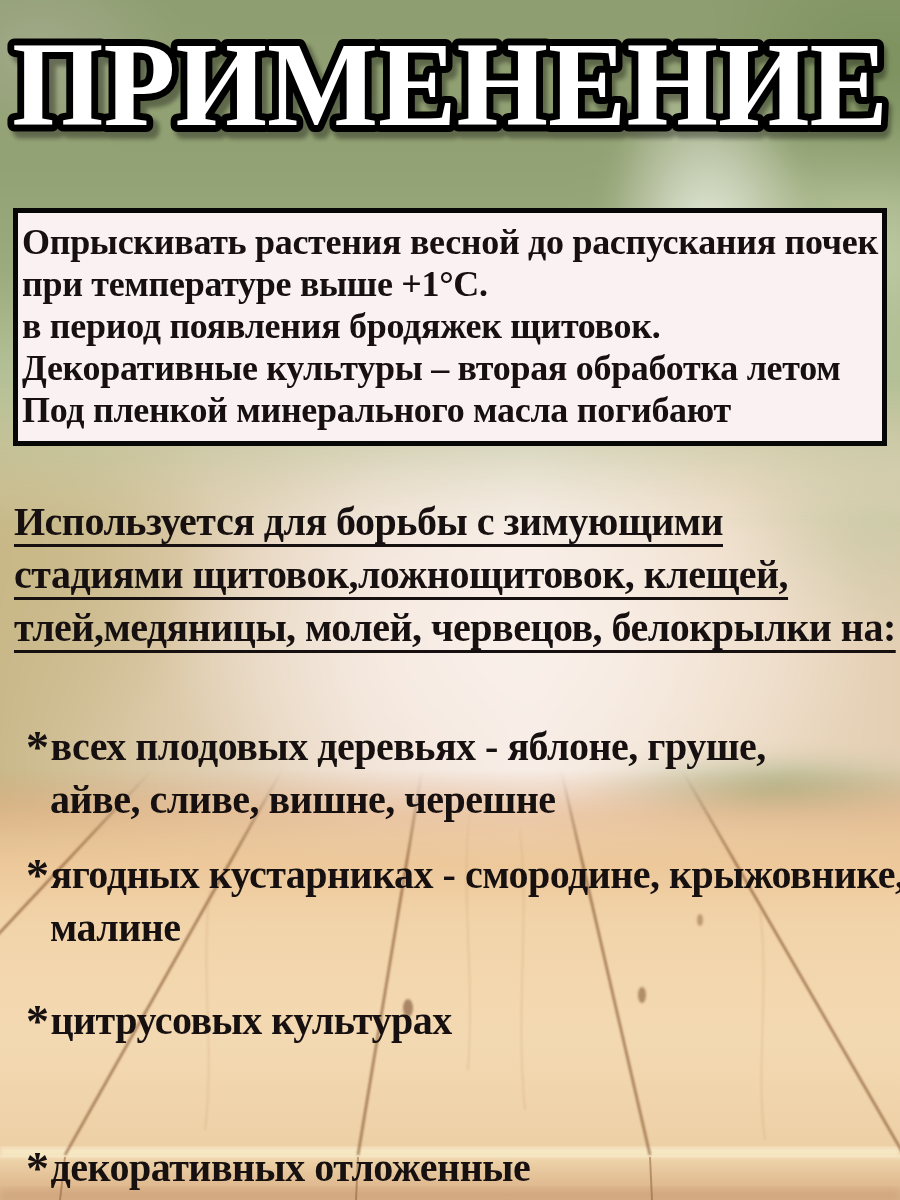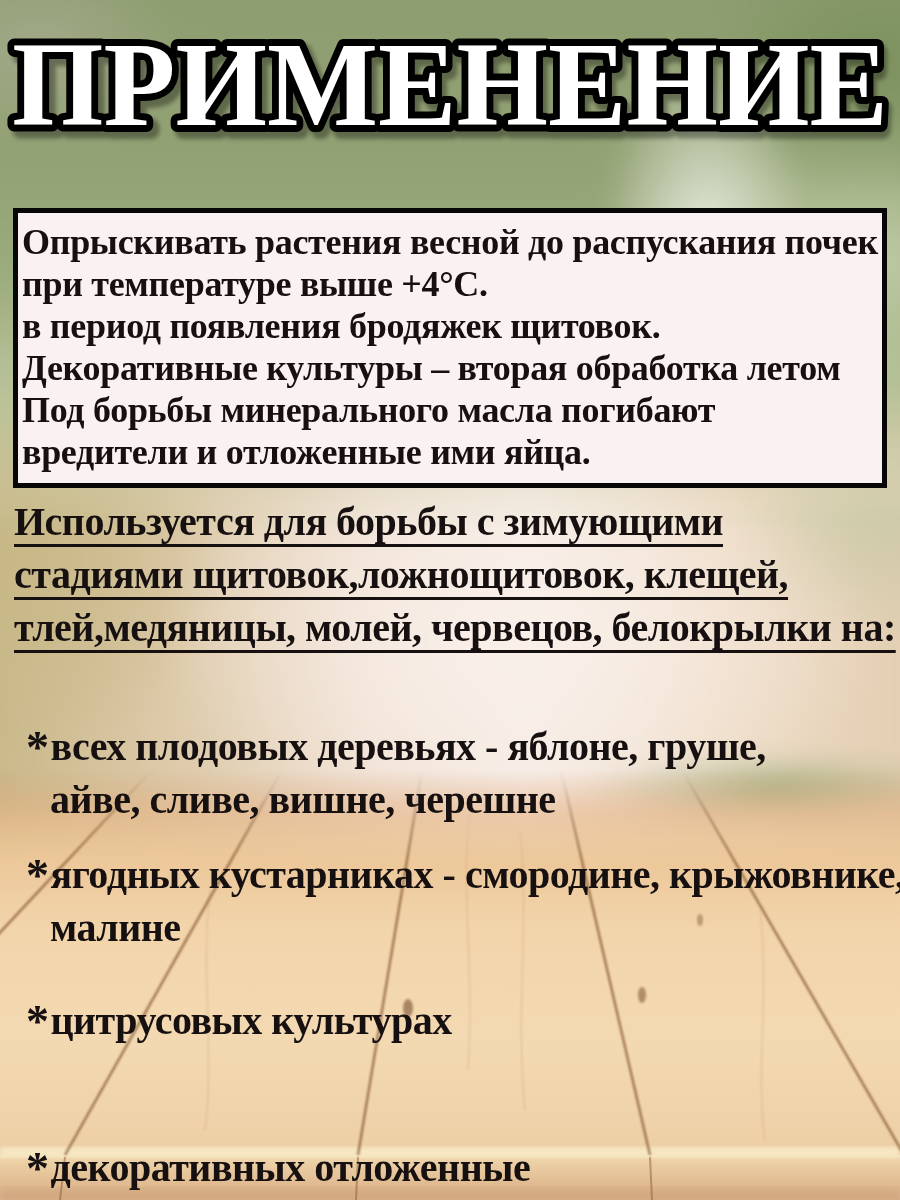--- a/index.html
+++ b/index.html
@@ -144,25 +144,24 @@
           <filter id="tblur">
             <feGaussianBlur stdDeviation="2.2"></feGaussianBlur>
           </filter>
         </defs>
       <text x="450" y="111" text-anchor="middle" textLength="876" lengthAdjust="spacingAndGlyphs" font-family="Liberation Serif, DejaVu Serif, serif" font-size="120" font-weight="bold" fill="#ffffff" stroke="#000000" stroke-width="14" stroke-linejoin="round" paint-order="stroke fill">ПРИМЕНЕНИЕ</text>
     </svg>
   </div>
 
   <div class="info-box">
     <p class="box-line">Опрыскивать растения весной до распускания почек</p>
-    <p class="box-line">при температуре выше +4°С.</p>
+    <p class="box-line">при температуре выше +1°С.</p>
     <p class="box-line">в период появления бродяжек щитовок.</p>
     <p class="box-line">Декоративные культуры – вторая обработка летом</p>
-    <p class="box-line">Под борьбы минерального масла погибают</p>
-    <p class="box-line">вредители и отложенные ими яйца.</p>
+    <p class="box-line">Под пленкой минерального масла погибают</p>
   </div>
 
   <div class="usage">
     <p class="u-line">Используется для борьбы с зимующими</p>
     <p class="u-line">стадиями щитовок,ложнощитовок, клещей,</p>
     <p class="u-line">тлей,медяницы, молей, червецов, белокрылки на:</p>
   </div>
 
   <div class="item it-0">
     <div><span class="star">*</span><span>всех плодовых деревьях - яблоне, груше,</span></div>

